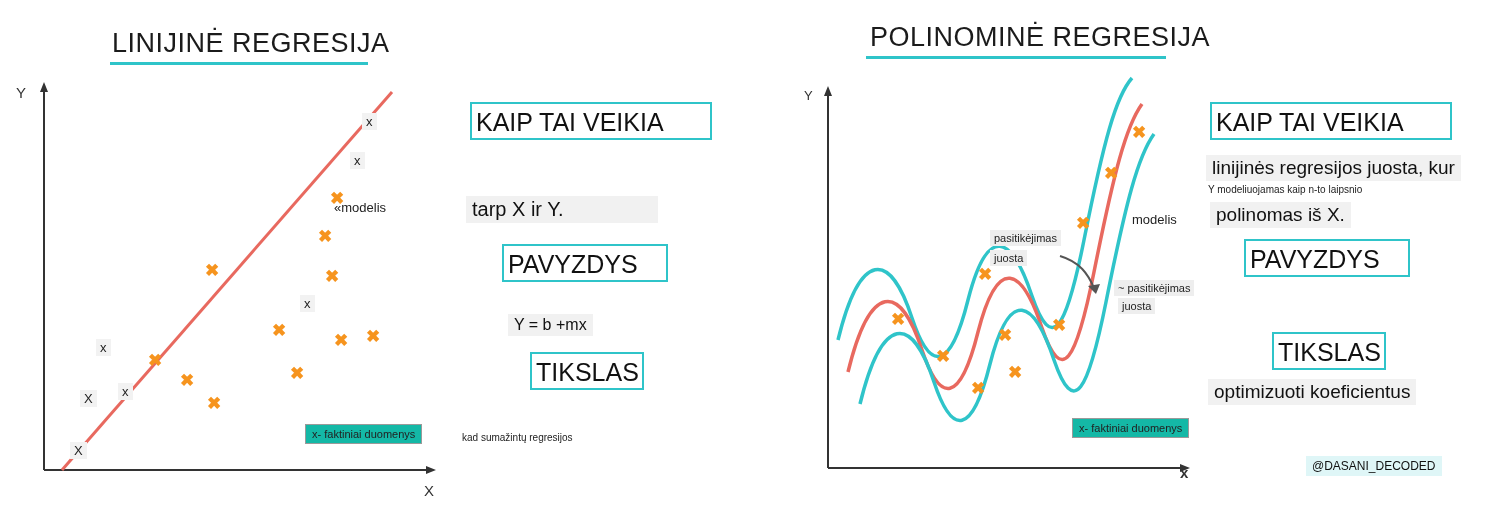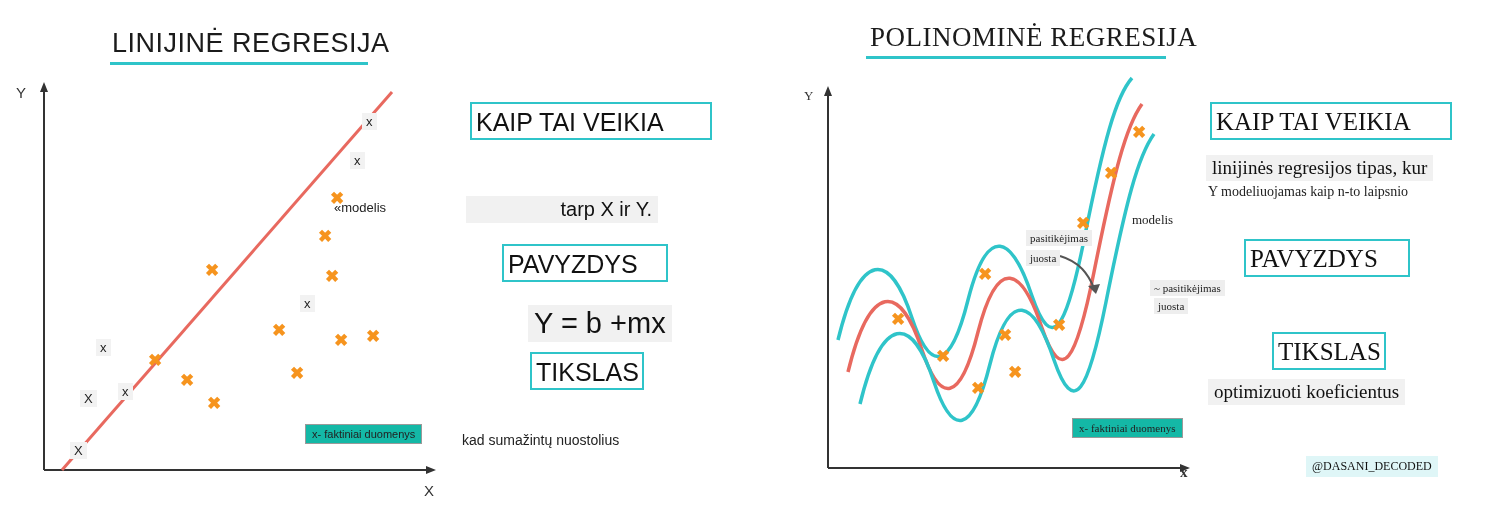--- a/index.html
+++ b/index.html
@@ -13,21 +13,21 @@
     position: relative;
     font-family: "Liberation Sans", sans-serif;
     overflow: hidden;
   }
   .panel {
     position: absolute;
     top: 0;
     height: 396px;
   }
   #panel-linear { left: 0; width: 760px; }
-  #panel-poly { left: 760px; width: 740px; font-family: Liberation Serif, serif; }
+  #panel-poly { left: 760px; width: 740px; }
 
   .title {
     position: absolute;
     font-size: 27px;
     letter-spacing: 0.5px;
     color: #1b1b1b;
     font-weight: 400;
     white-space: nowrap;
   }
   .underline {
@@ -71,32 +71,31 @@
   .body-text {
     position: absolute;
     font-size: 20px;
     color: #111;
     background: #f1f1f1;
     padding: 2px 6px;
     white-space: nowrap;
   }
   .small-text {
     position: absolute;
-    font-size: 14px;
+    font-size: 10px;
     color: #222;
     white-space: nowrap;
   }
   .tiny-label {
     position: absolute;
     font-size: 11px;
     color: #222;
     background: #eeeeee;
     padding: 2px 4px;
     white-space: nowrap;
-    margin-left: 36px;
   }
   .legend-box {
     position: absolute;
     font-size: 11px;
     color: #222;
     background: #14b8a6;
     border: 1px solid #9a9a9a;
     padding: 3px 6px;
     white-space: nowrap;
   }
@@ -158,31 +157,31 @@
   <div class="xpoint" style="left:80px; top:390px;">X</div>
   <div class="xpoint" style="left:70px; top:442px;">X</div>
 
   <div class="callout" style="left:334px; top:200px;">«modelis</div>
 
   <div class="legend-box" style="left:305px; top:424px;">x- faktiniai duomenys</div>
 
   <div class="section-head" style="left:476px; top:108px;">KAIP TAI VEIKIA</div>
   <div class="hl-box" style="left:470px; top:102px; width:242px; height:38px;"></div>
 
-  <div class="body-text" style="left:466px; top:196px; width:180px; text-align:right;">tarp X ir Y.</div>
+  <div class="body-text" style="left:466px; top:196px; width:180px; text-align:left;">tarp X ir Y.</div>
 
   <div class="section-head" style="left:508px; top:250px;">PAVYZDYS</div>
   <div class="hl-box" style="left:502px; top:244px; width:166px; height:38px;"></div>
 
-  <div class="body-text" style="left:508px; top:305px; font-size:29px;margin-left:20px;">Y = b +mx</div>
+  <div class="body-text" style="left:508px; top:314px; font-size:16px;">Y = b +mx</div>
 
   <div class="section-head" style="left:536px; top:358px;">TIKSLAS</div>
   <div class="hl-box" style="left:530px; top:352px; width:114px; height:38px;"></div>
 
-  <div class="small-text" style="left:462px; top:432px;">kad sumažintų nuostolius</div>
+  <div class="small-text" style="left:462px; top:432px;">kad sumažintų regresijos</div>
 </div>
 
 <div class="panel" id="panel-poly">
 
   <div class="title" style="left:110px; top:22px;">POLINOMINĖ REGRESIJA</div>
   <div class="underline" style="left:106px; top:56px; width:300px;"></div>
 
   <svg width="460" height="500">
     <line x1="68" y1="92" x2="68" y2="468" stroke="#333" stroke-width="2"></line>
     <polygon points="68,86 64,96 72,96" fill="#333"></polygon>
@@ -218,22 +217,23 @@
   <div class="tiny-label" style="left:230px; top:230px;">pasitikėjimas</div>
   <div class="tiny-label" style="left:230px; top:250px;">juosta</div>
   <div class="tiny-label" style="left:354px; top:280px;">~ pasitikėjimas</div>
   <div class="tiny-label" style="left:358px; top:298px;">juosta</div>
 
   <div class="legend-box" style="left:312px; top:418px;">x- faktiniai duomenys</div>
 
   <div class="section-head" style="left:456px; top:108px;">KAIP TAI VEIKIA</div>
   <div class="hl-box" style="left:450px; top:102px; width:242px; height:38px;"></div>
 
-  <div class="body-text" style="left:446px; top:155px; font-size:19px;">linijinės regresijos tipas, kur</div>
+  <div class="body-text" style="left:446px; top:155px; font-size:19px;">linijinės regresijos juosta, kur</div>
   <div class="small-text" style="left:448px; top:184px;">Y modeliuojamas kaip n-to laipsnio</div>
+  <div class="body-text" style="left:450px; top:202px; font-size:19px;">polinomas iš X.</div>
 
   <div class="section-head" style="left:490px; top:245px;">PAVYZDYS</div>
   <div class="hl-box" style="left:484px; top:239px; width:166px; height:38px;"></div>
 
 
   <div class="section-head" style="left:518px; top:338px;">TIKSLAS</div>
   <div class="hl-box" style="left:512px; top:332px; width:114px; height:38px;"></div>
 
   <div class="body-text" style="left:448px; top:379px; font-size:19px;">optimizuoti koeficientus</div>
 

